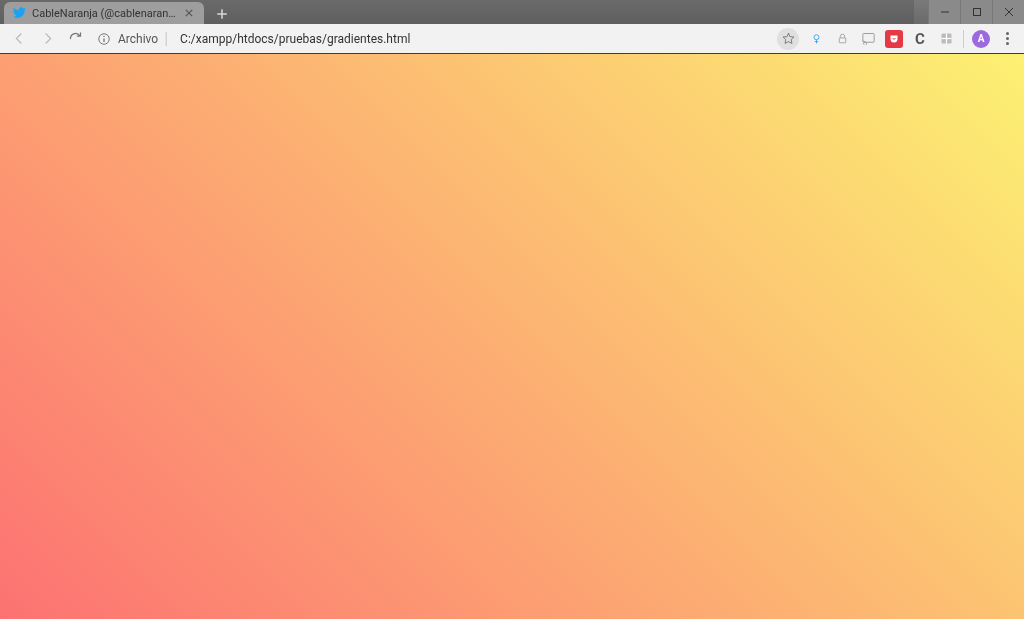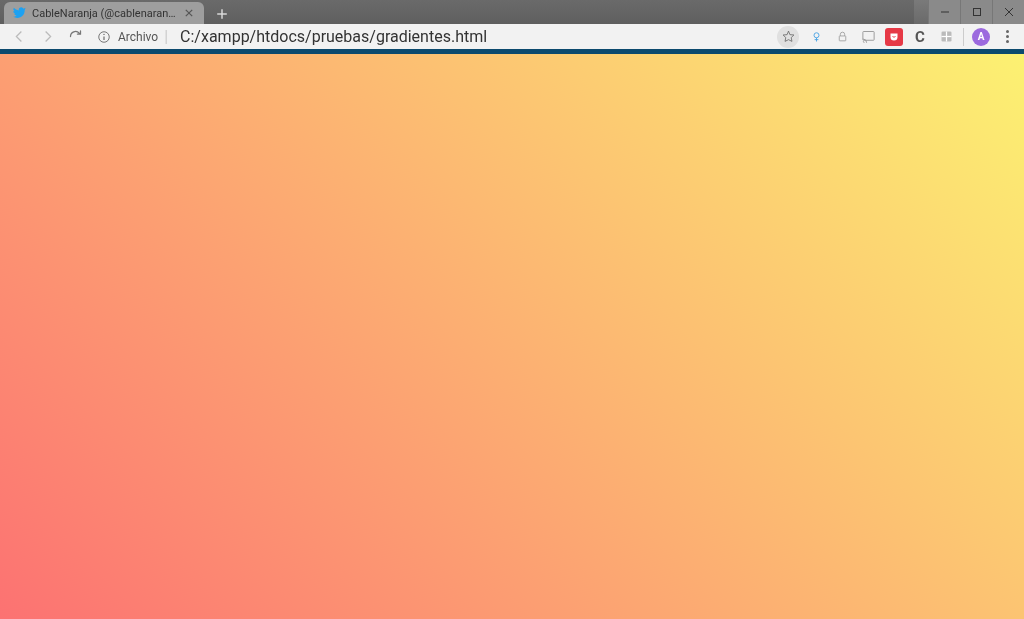--- a/index.html
+++ b/index.html
@@ -102,21 +102,21 @@
       align-items: center;
       justify-content: center;
       color: #ddd;
       margin-left: 6px;
       cursor: pointer;
     }
     
     .toolbar {
       height: 30px;
       background: #f2f2f2;
-      border-bottom: 5px solid #0c4a6e;
+      border-bottom: 1px solid #0c4a6e;
       display: flex;
       align-items: center;
       padding: 0 8px;
       gap: 6px;
     }
     .nav-btn {
       width: 22px;
       height: 22px;
       display: flex;
       align-items: center;
@@ -145,21 +145,21 @@
       color: #666;
     }
     .file-label {
       font-size: 12px;
       color: #555;
     }
     .url-input {
       flex: 1;
       border: none;
       background: transparent;
-      font-size: 16px;
+      font-size: 12px;
       color: #333;
       outline: none;
       padding-left: 6px;
     }
     .toolbar-right {
       display: flex;
       align-items: center;
       gap: 8px;
     }
     .star-btn {

